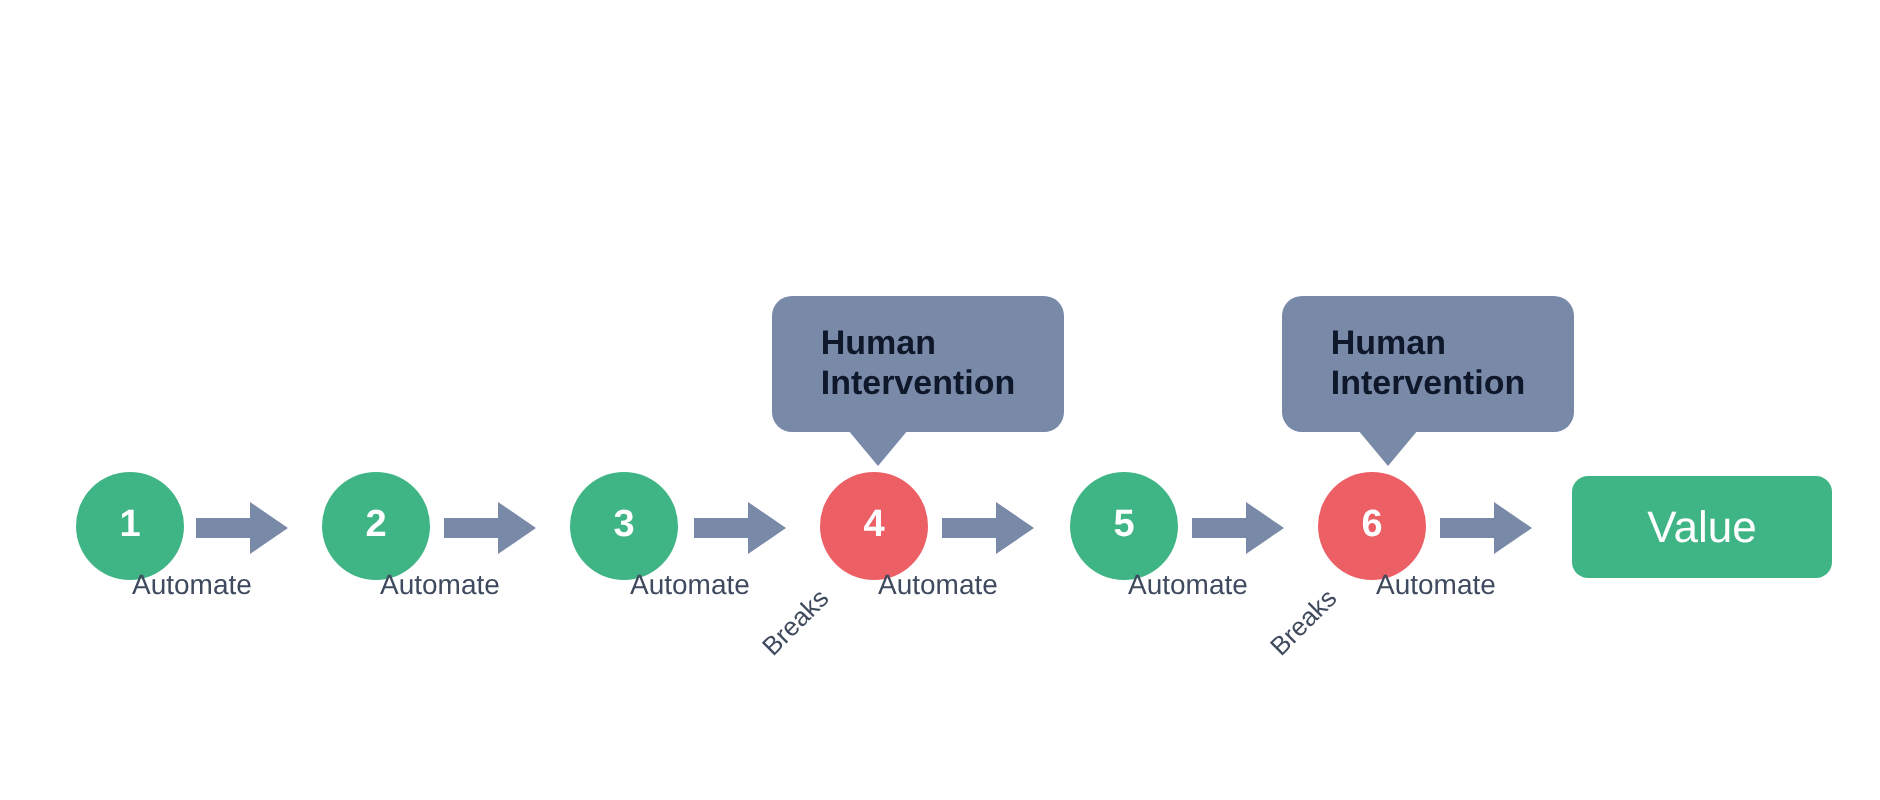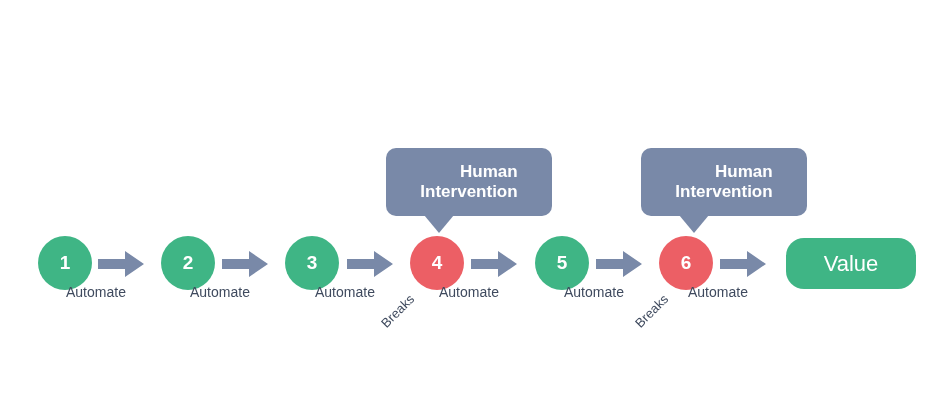--- a/index.html
+++ b/index.html
@@ -76,30 +76,30 @@
     width: 110px;
     text-align: left;
     font-size: 14px;
     color: #3f4a5e;
     white-space: nowrap;
   }
 
   
   .callout {
     position: absolute;
-    width: 166px;
+    width: 146px;
     height: 68px;
     background: #7989a8;
     border-radius: 10px;
     top: 148px;
     display: flex;
     align-items: center;
     justify-content: center;
-    text-align: right;
-    color: #ffffff;
+    text-align: left;
+    color: #0f172a;
     font-size: 17px;
     font-weight: bold;
     line-height: 1.18;
     box-sizing: border-box;
   }
   .callout .tail {
     position: absolute;
     bottom: -17px;
     left: 38px;
     width: 0;
@@ -122,21 +122,21 @@
   }
 
   
   #value-box {
     position: absolute;
     left: 786px;
     top: 238px;
     width: 130px;
     height: 51px;
     background: #3fb585;
-    border-radius: 18px;
+    border-radius: 8px;
     display: flex;
     align-items: center;
     justify-content: center;
     color: #ffffff;
     font-size: 22px;
     box-sizing: border-box;
   }
 </style>
 </head>
 <body>

